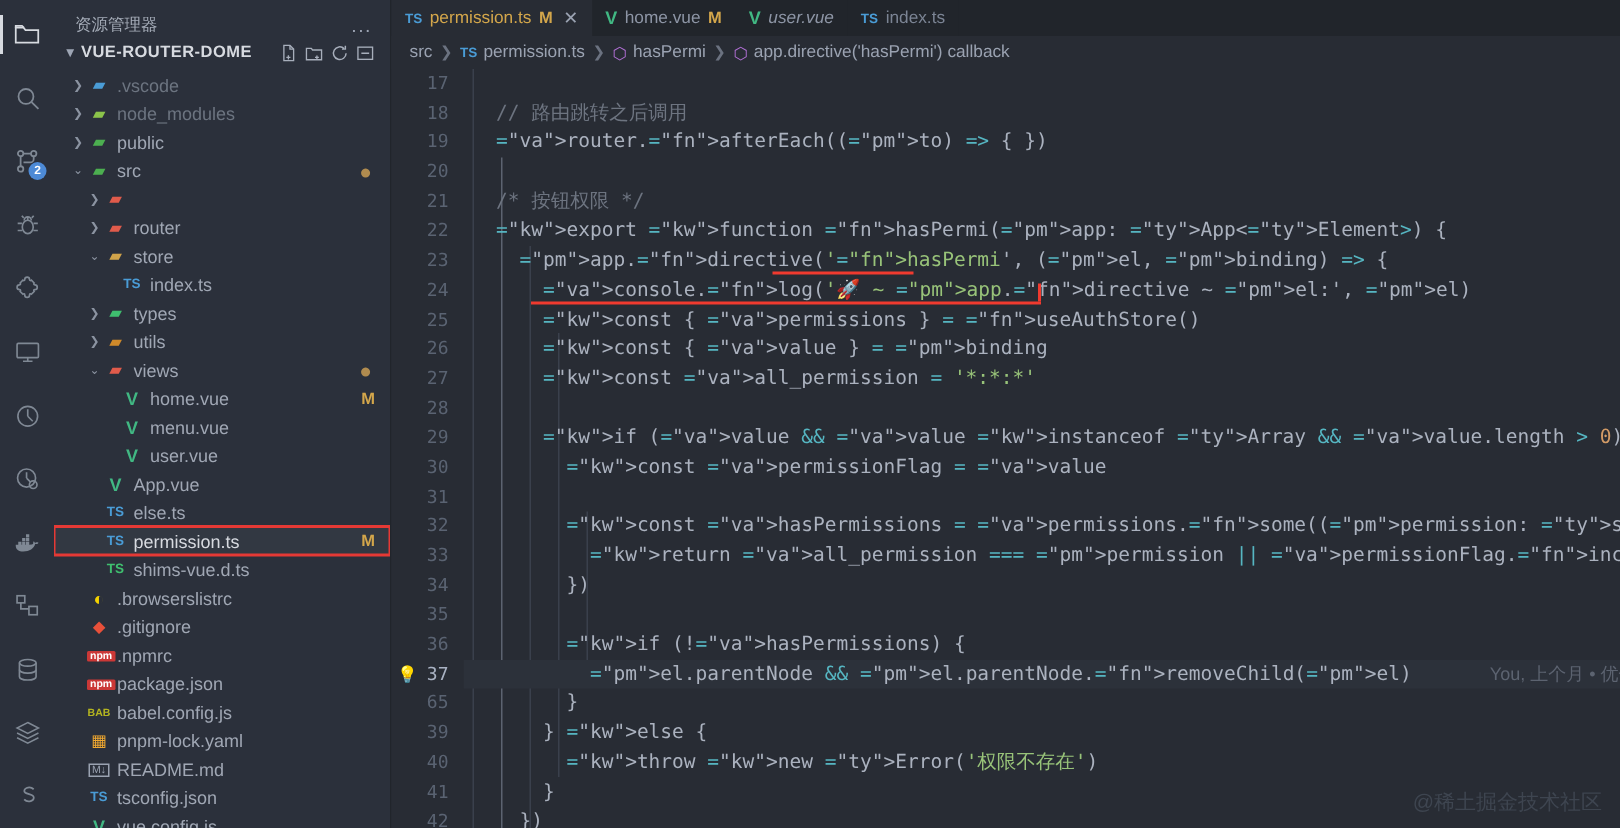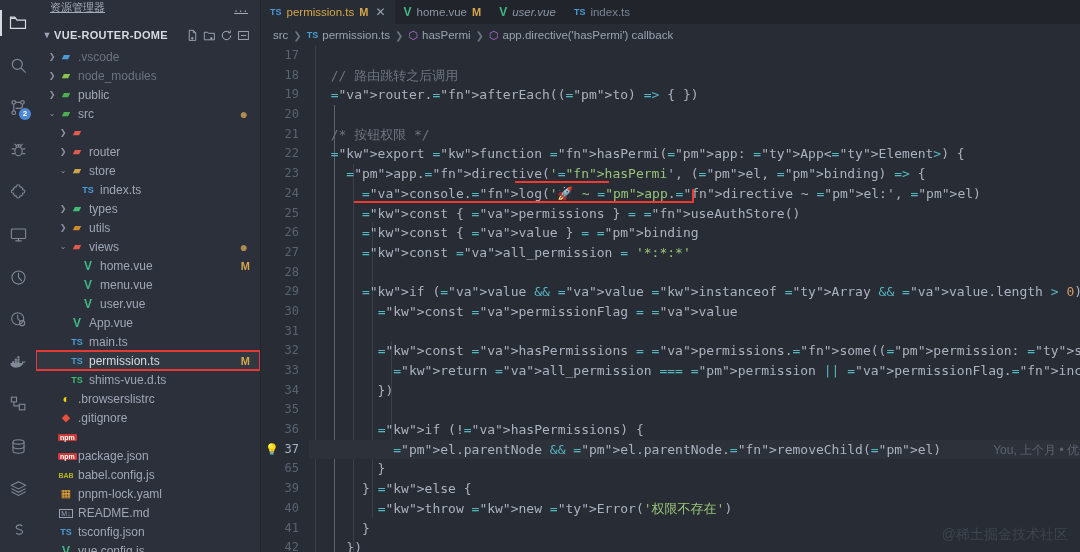--- a/index.html
+++ b/index.html
@@ -36,22 +36,22 @@
   }
 
   
   .sidebar {
     width: 225px; flex: 0 0 225px;
     background: #2b303b;
     display: flex; flex-direction: column;
     border-right: 1px solid #21252b;
   }
   .sb-title {
-    height: 24px; display: flex; align-items: flex-start;
-    padding: 0 4px 0 14px; color: #a5acb8; font-size: 11px; text-decoration: underline;
+    height: 24px; display: flex; align-items: flex-end;
+    padding: 0 4px 0 14px; color: #a5acb8; font-size: 11px;
   }
   .sb-title .dots { margin-left: auto; margin-right: 8px; letter-spacing: 1px; font-size: 13px; color: #9da5b4;}
   .sb-section-head {
     height: 22px; display: flex; align-items: center;
     padding: 0 4px 0 4px; color: #d7dae0; font-size: 11px; font-weight: bold;
     letter-spacing: .3px;
   }
   .sb-section-head .chev { width: 14px; text-align: center; font-size: 9px; color: #9da5b4; }
   .sb-head-actions { margin-left: auto; display: flex; gap: 4px; padding-right: 6px; color: #a7aebb; }
   .sb-head-actions svg { display: block; }
@@ -365,21 +365,21 @@
         <div class="row">
           <span style="width:21px;flex:0 0 21px"></span>
           <span class="twisty"></span>
           <span class="ico"><span class="vue" style="color:#41b883">V</span></span>
           <span class="nm">App.vue</span>
         </div>
         <div class="row">
           <span style="width:21px;flex:0 0 21px"></span>
           <span class="twisty"></span>
           <span class="ico"><span class="ts" style="color:#4a9cd6">TS</span></span>
-          <span class="nm">main.ts</span>
+          <span class="nm">else.ts</span>
         </div>
         <div class="row selected highlight-box">
           <span style="width:21px;flex:0 0 21px"></span>
           <span class="twisty"></span>
           <span class="ico"><span class="ts" style="color:#4a9cd6">TS</span></span>
           <span class="nm">permission.ts</span>
           <span class="badge-m">M</span>
         </div>
         <div class="row">
           <span style="width:21px;flex:0 0 21px"></span>
@@ -396,20 +396,21 @@
         <div class="row">
           <span style="width:10px;flex:0 0 10px"></span>
           <span class="twisty"></span>
           <span class="ico"><span style="color:#e8503a;font-size:11px;">◆</span></span>
           <span class="nm">.gitignore</span>
         </div>
         <div class="row">
           <span style="width:10px;flex:0 0 10px"></span>
           <span class="twisty"></span>
           <span class="ico"><span style="color:#cb3837;font-size:7px;font-weight:bold;background:#cb3837;color:#fff;padding:0 2px;border-radius:1px;">npm</span></span>
+          <span class="nm">.npmrc</span>
         </div>
         <div class="row">
           <span style="width:10px;flex:0 0 10px"></span>
           <span class="twisty"></span>
           <span class="ico"><span style="color:#cb3837;font-size:7px;font-weight:bold;background:#cb3837;color:#fff;padding:0 2px;border-radius:1px;">npm</span></span>
           <span class="nm">package.json</span>
         </div>
         <div class="row">
           <span style="width:10px;flex:0 0 10px"></span>
           <span class="twisty"></span>

